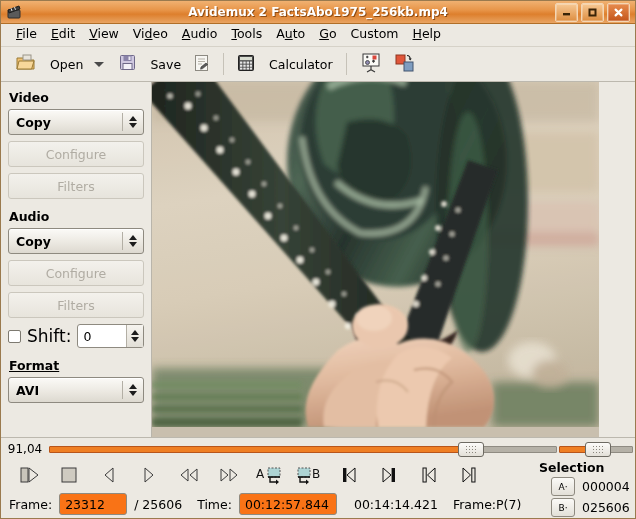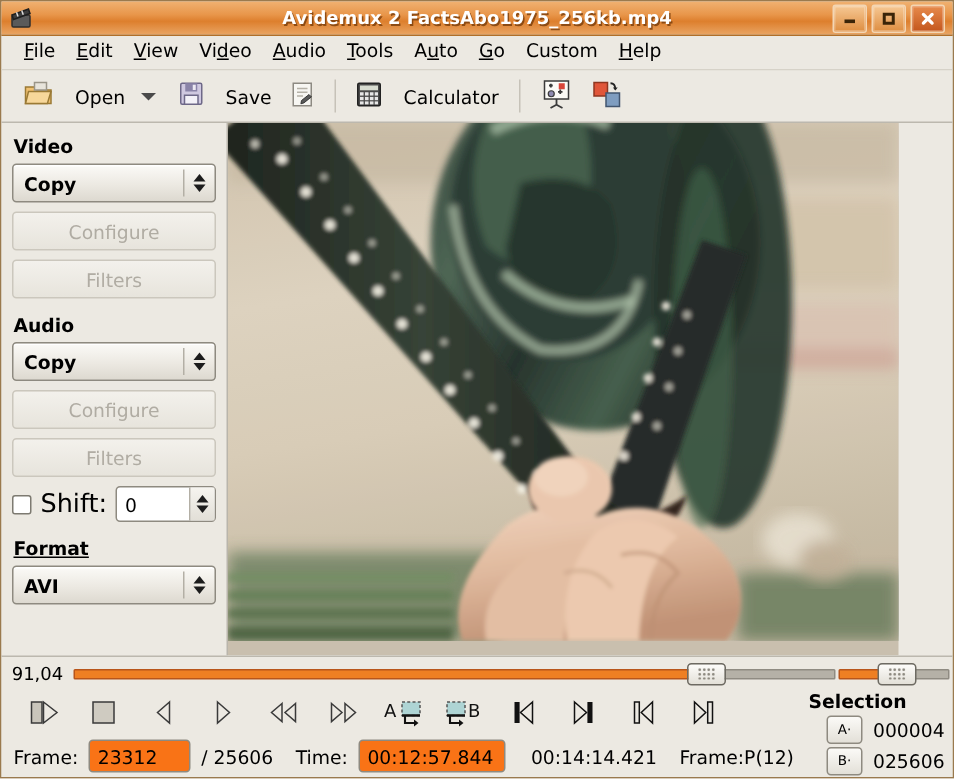--- a/index.html
+++ b/index.html
@@ -648,21 +648,21 @@
       </div>
     </div>
 
     <div class="field-row">
       <span>Frame:</span>
       <span class="txtfield" style="width:68px;">23312</span>
       <span>/ 25606</span>
       <span style="margin-left:8px;">Time:</span>
       <span class="txtfield" style="width:98px;">00:12:57.844</span>
       <span class="statusline" style="margin-left:10px;">00:14:14.421</span>
-      <span class="statusline" style="margin-left:8px;">Frame:P(12)</span>
+      <span class="statusline" style="margin-left:8px;">Frame:P(7)</span>
     </div>
 
     <div class="selection">
       <div class="sel-title">Selection</div>
       <div class="sel-line">
         <span class="sel-btn">A·</span>
         <span class="sel-val">000004</span>
       </div>
       <div class="sel-line">
         <span class="sel-btn">B·</span>

